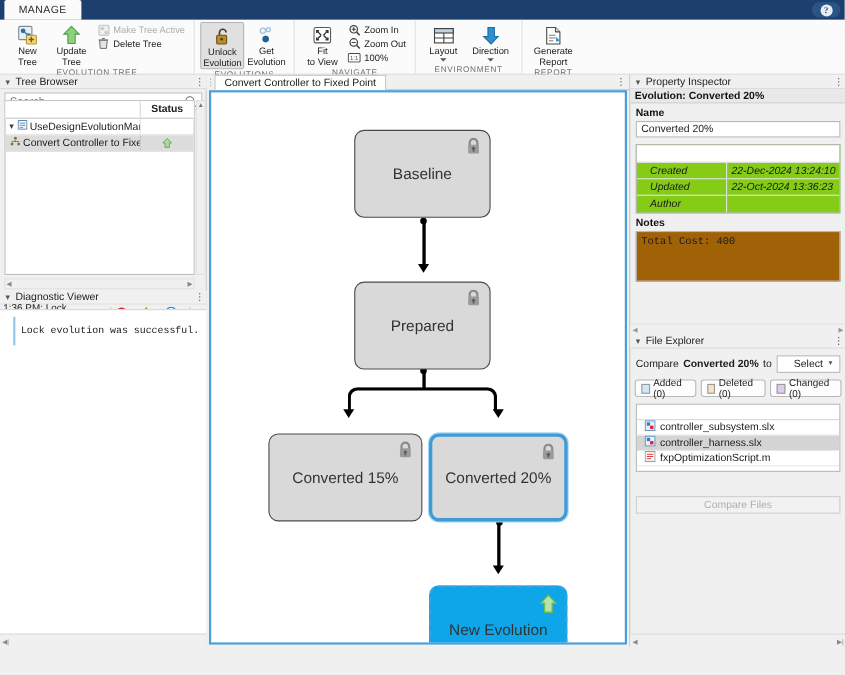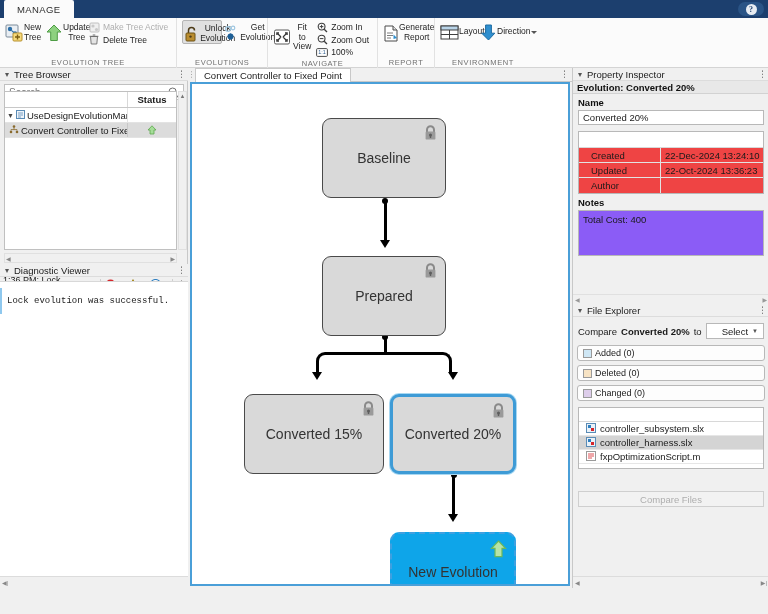--- a/index.html
+++ b/index.html
@@ -45,21 +45,21 @@
   }
   .rgroups{ display:flex; height:50px; align-items:stretch; }
   .rgroup{ display:flex; flex-direction:column; position:relative; padding:0 2px; }
   .rgroup + .rgroup{ border-left:1px solid #e2e2e2; }
   .rgroup-body{ flex:1; display:flex; align-items:flex-start; padding:2px 3px 0 3px; }
   .rgroup-title{
     font-size:7.5px; color:#707070; text-align:center; letter-spacing:.6px;
     height:10px; line-height:10px;
   }
   .bigbtn{
-    width:40px; display:flex; flex-direction:row; align-items:center;
+    width:40px; display:flex; flex-direction:column; align-items:center;
     padding-top:2px; cursor:default;
   }
   .bigbtn.wide{ width:46px; }
   .bigbtn .ic{ height:19px; display:flex; align-items:flex-end; justify-content:center; }
   .bigbtn .lbl{
     font-size:8.5px; line-height:9.5px; text-align:center; color:#232323;
     margin-top:1px; white-space:pre-line;
   }
   .bigbtn.pressed{
     background:#e0e0e0; border:1px solid #b5b5b5; border-radius:2px;
@@ -140,21 +140,21 @@
     font-size:9px; border-bottom:1px solid #dcdcdc; background:#f0f0f0;
   }
   .diag-sel{ display:flex; align-items:center; gap:2px; color:#1a1a1a; }
   .cnt{ display:flex; align-items:center; gap:2px; font-size:9px;}
   .vsep{ width:1px; height:11px; background:#cfcfcf; }
   .diag-body{
     position:absolute; left:0; right:0; top:17px; bottom:0;
     background:#fff; border-top:1px solid #d8d8d8;
   }
   .msg{
-    display:flex; align-items:center; gap:5px; padding:6px 0 0 0;
+    display:flex; align-items:center; gap:5px; padding:6px 0 0 12px;
     font-family:"Liberation Mono", monospace; font-size:9px; color:#222;
   }
   .msgbar{ width:2px; height:26px; background:#8fc8ee; }
   .left-bottom-scroll{
     position:absolute; left:0; bottom:0; width:188px; height:12px;
     background:#f0f0f0; border-top:1px solid #dcdcdc;
     display:flex; align-items:center; padding:0 2px; font-size:6px; color:#888;
   }
 
   
@@ -209,49 +209,49 @@
     height:13px; background:#e8e8e8; border-bottom:1px solid #d2d2d2;
     display:flex; align-items:center; padding:0 4px;
     font-size:9.5px; font-weight:bold; color:#111;
   }
   .fieldlabel{ font-size:9.5px; font-weight:bold; color:#111; padding:3px 4px 2px 5px;}
   .textfield{
     margin:0 5px; height:15px; background:#fff; border:1px solid #b8b8b8;
     display:flex; align-items:center; padding:0 4px; font-size:9.5px; color:#1a1a1a;
   }
   .proptable{
-    margin:6px 5px 0 5px; background:#ef4444; border:1px solid #b8b8b8;
+    margin:6px 5px 0 5px; background:#84cc16; border:1px solid #b8b8b8;font-style:italic;
   }
   .pt-head{ height:16px; border-bottom:1px solid #d8d8d8; background:#fff; }
   .pt-row{ display:flex; height:15px; border-bottom:1px solid #e2e2e2; font-size:9.5px;}
   .pt-row:last-child{ border-bottom:0; }
   .pt-row .k{ width:82px; padding-left:12px; display:flex; align-items:center; color:#1a1a1a;
     border-right:1px solid #e2e2e2;}
   .pt-row .v{ flex:1; display:flex; align-items:center; padding-left:4px; color:#1a1a1a;}
   .notesbox{
-    margin:0 5px; height:46px; background:#8b5cf6; border:1px solid #b8b8b8;
-    padding:3px 4px; font-size:9.5px; color:#1a1a1a;
+    margin:0 5px; height:46px; background:#a16207; border:1px solid #b8b8b8;
+    padding:3px 4px; font-size:9.5px; color:#1a1a1a;font-family:Liberation Mono, monospace;
   }
   .pi-scroll{
     position:absolute; left:0; right:0; bottom:0; height:10px; background:#f0f0f0;
     border-top:1px solid #e0e0e0; display:flex; align-items:center;
     justify-content:space-between; padding:0 2px; font-size:6px; color:#999;
   }
 
   .file-explorer{ position:absolute; left:0; top:236px; width:196px; bottom:12px; }
   .cmp-row{
     display:flex; align-items:center; gap:4px; padding:6px 5px 0 5px; font-size:9.5px;
   }
   .select-box{
     flex:1; height:16px; background:#fff; border:1px solid #b8b8b8;
     display:flex; align-items:center; justify-content:center; position:relative;
     font-size:9.5px; color:#1a1a1a;
   }
   .select-box .car{ position:absolute; right:5px; font-size:6px; color:#555;}
-  .legend{ display:flex; gap:4px; justify-content:center; padding:6px 4px 0 4px;flex-direction:column; }
+  .legend{ display:flex; gap:4px; justify-content:center; padding:6px 4px 0 4px; }
   .chip{
     display:flex; align-items:center; gap:3px; height:16px; padding:0 5px;
     border:1px solid #b8b8b8; border-radius:3px; background:#fdfdfd; font-size:9px;
   }
   .swatch{ width:9px;height:9px; border:1px solid #9a9a9a; }
   .filelist{
     margin:6px 5px 0 5px; background:#fff; border:1px solid #b8b8b8; height:62px;
   }
   .fl-head{ height:14px; border-bottom:1px solid #d8d8d8; }
   .fl-row{
@@ -410,60 +410,60 @@
               </span>
               <span>100%</span>
             </div>
           </div>
         </div>
         <div class="rgroup-title">NAVIGATE</div>
       </div>
 
       <div class="rgroup">
         <div class="rgroup-body">
+          <div class="bigbtn">
+            <div class="ic">
+              <svg width="19" height="16" viewBox="0 0 19 16">
+                <rect x="1" y="1" width="17" height="13" fill="#fff" stroke="#3f3f3f"></rect>
+                <rect x="1" y="1" width="17" height="4" fill="#b9d4e8" stroke="#3f3f3f"></rect>
+                <path d="M9.5 5v9M1 9.5h17" stroke="#3f3f3f"></path>
+              </svg>
+            </div>
+            <div class="lbl">Layout</div>
+            <div class="dropcaret"></div>
+          </div>
+          <div class="bigbtn wide">
+            <div class="ic">
+              <svg width="17" height="17" viewBox="0 0 17 17">
+                <path d="M5.6 1h5.8v8.2h3.4L8.5 16 1.7 9.2h3.9z" fill="#2f8fcf" stroke="#1c6ca3"></path>
+              </svg>
+            </div>
+            <div class="lbl">Direction</div>
+            <div class="dropcaret"></div>
+          </div>
+        </div>
+        <div class="rgroup-title">ENVIRONMENT</div>
+      </div>
+
+      <div class="rgroup">
+        <div class="rgroup-body">
           <div class="bigbtn wide">
             <div class="ic">
               <svg width="16" height="17" viewBox="0 0 16 17">
                 <path d="M2 1h8l4 4v11H2z" fill="#fff" stroke="#4a4a4a"></path>
                 <path d="M10 1v4h4" fill="#e2e2e2" stroke="#4a4a4a"></path>
                 <path d="M4 8h6M4 10.5h6M4 13h4" stroke="#7d7d7d"></path>
                 <path d="M10.5 9.5l3.5 3.5-3.5 1z" fill="#2f8fcf"></path>
               </svg>
             </div>
             <div class="lbl">Generate
 Report</div>
           </div>
         </div>
         <div class="rgroup-title">REPORT</div>
-      </div>
-
-      <div class="rgroup">
-        <div class="rgroup-body">
-          <div class="bigbtn">
-            <div class="ic">
-              <svg width="19" height="16" viewBox="0 0 19 16">
-                <rect x="1" y="1" width="17" height="13" fill="#fff" stroke="#3f3f3f"></rect>
-                <rect x="1" y="1" width="17" height="4" fill="#b9d4e8" stroke="#3f3f3f"></rect>
-                <path d="M9.5 5v9M1 9.5h17" stroke="#3f3f3f"></path>
-              </svg>
-            </div>
-            <div class="lbl">Layout</div>
-            <div class="dropcaret"></div>
-          </div>
-          <div class="bigbtn wide">
-            <div class="ic">
-              <svg width="17" height="17" viewBox="0 0 17 17">
-                <path d="M5.6 1h5.8v8.2h3.4L8.5 16 1.7 9.2h3.9z" fill="#2f8fcf" stroke="#1c6ca3"></path>
-              </svg>
-            </div>
-            <div class="lbl">Direction</div>
-            <div class="dropcaret"></div>
-          </div>
-        </div>
-        <div class="rgroup-title">ENVIRONMENT</div>
       </div>
 
     </div>
   </div>
 
   <div class="leftcol">
 
     <div class="tree-browser">
       <div class="panel-header">
         <span class="collapse">▾</span>

